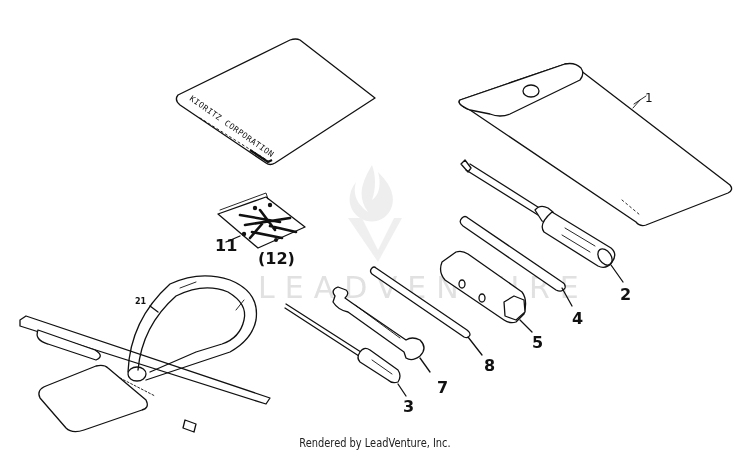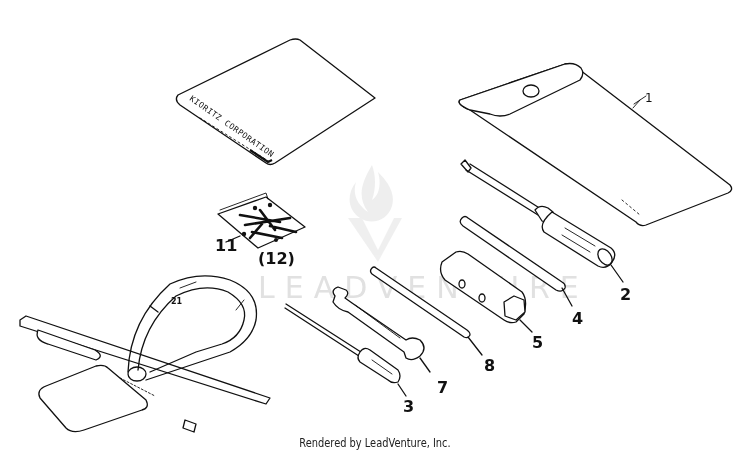--- a/index.html
+++ b/index.html
@@ -3,21 +3,21 @@
 <meta charset="utf-8">
 <style>
   html, body { margin: 0; padding: 0; background: #ffffff; }
   body { width: 750px; height: 458px; position: relative; overflow: hidden; font-family: "DejaVu Sans", sans-serif; }
   #stage { position: absolute; left: 0; top: 0; width: 750px; height: 458px; }
   svg { position: absolute; left: 0; top: 0; }
   .ink { fill: none; stroke: #111; stroke-width: 1.3; stroke-linecap: round; stroke-linejoin: round; }
   .thin { fill: none; stroke: #111; stroke-width: 0.9; stroke-linecap: round; }
   .fillw { fill: #fff; stroke: #111; stroke-width: 1.3; stroke-linejoin: round; }
   .callout { position: absolute; font-family: "DejaVu Sans", sans-serif; font-size: 16px; font-weight: bold; color: #111; line-height: 1; }
-  .callout.small { font-size: 10px; margin-left: 36px; }
+  .callout.small { font-size: 10px; }
   .cover-text { position: absolute; font-family: "DejaVu Sans Mono", monospace; font-size: 8px; color: #111; transform-origin: left top; letter-spacing: 0.5px; white-space: nowrap; }
   .watermark { position: absolute; left: 258px; top: 270px; font-family: "DejaVu Sans", sans-serif; font-size: 30px; letter-spacing: 10px; color: #dedede; white-space: nowrap; opacity: 0.9; }
   .footer { position: absolute; left: 0; width: 750px; top: 436px; text-align: center; font-family: "DejaVu Sans", sans-serif; font-size: 12px; color: #222; transform: scaleX(0.82); transform-origin: center; }
 </style>
 </head>
 <body>
 
 <div id="stage">
 
   <div class="watermark">LEADVENTURE</div>

